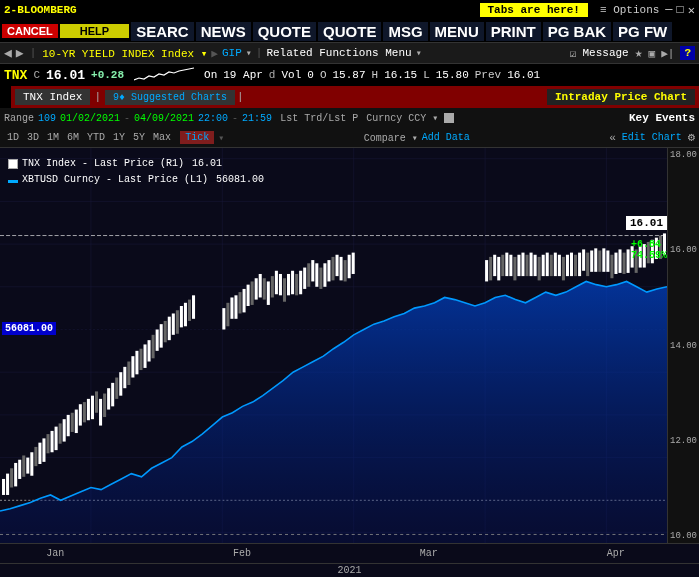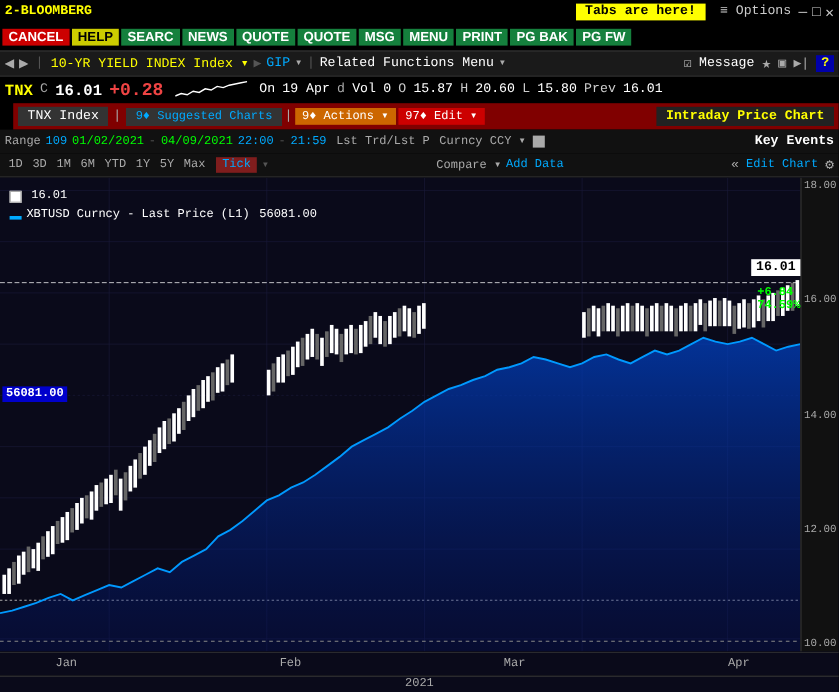--- a/index.html
+++ b/index.html
@@ -42,22 +42,22 @@
     
     .action-bar {
       display: flex;
       align-items: center;
       background: #000;
       padding: 1px 2px;
       height: 22px;
       gap: 2px;
     }
     .btn-red { background: #c00; color: #fff; padding: 1px 5px; font-weight: bold; font-size: 11px; cursor: pointer; border: none; }
-    .btn-yellow { background: #cc0; color: #000; padding: 1px 5px; font-weight: bold; font-size: 11px; cursor: pointer; border: none; }
-    .btn-gray { background: #15803d; color: #fff; padding: 1px 5px; font-weight: bold; font-size: 11px; cursor: pointer; border: none; }
+    .btn-yellow { background: #cc0; color: #000; padding: 1px 20px; font-weight: bold; font-size: 11px; cursor: pointer; border: none; }
+    .btn-gray { background: #0f172a; color: #fff; padding: 1px 5px; font-weight: bold; font-size: 15px; cursor: pointer; border: none; }
 
     
     .nav-bar {
       display: flex;
       align-items: center;
       background: #1a1a1a;
       padding: 2px 4px;
       height: 22px;
       gap: 4px;
       border-top: 1px solid #333;
@@ -78,21 +78,21 @@
       display: flex;
       align-items: center;
       background: #000;
       padding: 2px 4px;
       height: 22px;
       gap: 6px;
     }
     .ticker { color: #ff0; font-weight: bold; font-size: 13px; }
     .label-c { color: #aaa; font-size: 11px; }
     .price-main { color: #fff; font-weight: bold; font-size: 13px; }
-    .price-change { color: #ef4444; font-weight: bold; font-size: 15px; }
+    .price-change { color: #86efac; font-weight: bold; font-size: 11px; }
     .sparkline { width: 60px; height: 18px; margin: 0 4px; }
     .info-sub { color: #aaa; font-size: 11px; display: flex; align-items: center; gap: 6px; }
     .info-sub span { color: #fff; }
     .label-gray { color: #888; }
 
     
     .tab-bar {
       display: flex;
       align-items: center;
       background: #800000;
@@ -322,37 +322,33 @@
     </svg>
     <div class="info-sub">
       <span class="label-gray">On</span>
       <span style="color:#fff;">19 Apr</span>
       <span style="color:#aaa;">d</span>
       <span class="label-gray">Vol</span>
       <span style="color:#fff;">0</span>
       <span style="color:#ccc;">O</span>
       <span style="color:#fff;">15.87</span>
       <span style="color:#ccc;">H</span>
-      <span style="color:#fff;">20.60</span>
+      <span style="color:#fff;">16.15</span>
       <span style="color:#ccc;">L</span>
       <span style="color:#fff;">15.80</span>
       <span style="color:#ccc;">Prev</span>
       <span style="color:#fff;">16.01</span>
     </div>
   </div>
 
   <div class="tab-bar">
     <span class="tab-item active">TNX Index</span>
     <span style="color:#aaa;margin:0 4px;">|</span>
     <span class="tab-item" style="background:#333;color:#0af;font-size:10px;">9♦ Suggested Charts</span>
     <span style="color:#aaa;margin:0 2px;">|</span>
-    <div class="tab-actions">
-      <span class="tab-btn-orange" style="font-size:10px;">9♦ Actions ▾</span>
-      <span class="tab-btn-red" style="font-size:10px;">97♦ Edit ▾</span>
-    </div>
     <span style="margin-left:auto;color:#ff0;font-weight:bold;font-size:11px;background:#222;padding:2px 8px;">Intraday Price Chart</span>
   </div>
 
   <div class="range-bar">
     <span class="range-label">Range</span>
     <span class="range-value">109</span>
     <span class="range-green">01/02/2021</span>
     <span class="range-sep">-</span>
     <span class="range-green">04/09/2021</span>
     <span class="range-value">22:00</span>
@@ -385,20 +381,21 @@
     <span class="edit-chart-btn" style="margin-left:4px;">Edit Chart</span>
     <span class="gear-icon" style="margin-left:4px;font-size:12px;">⚙</span>
   </div>
 
   <div class="chart-wrapper">
     <div class="chart-area" style="height:100%;">
 
       <div class="legend">
         <div class="legend-item">
           <span class="legend-box-white"></span>
+          <span class="legend-label">TNX Index - Last Price (R1)</span>
           <span class="legend-value" style="margin-left:4px;">16.01</span>
         </div>
         <div class="legend-item">
           <span class="legend-line-blue" style="background:#00aaff;height:3px;margin-top:3px;"></span>
           <span class="legend-label">XBTUSD Curncy - Last Price (L1)</span>
           <span class="legend-value" style="margin-left:4px;">56081.00</span>
         </div>
       </div>
 
       <svg class="main-chart" viewBox="0 0 660 370" xmlns="http://www.w3.org/2000/svg" preserveAspectRatio="none">

